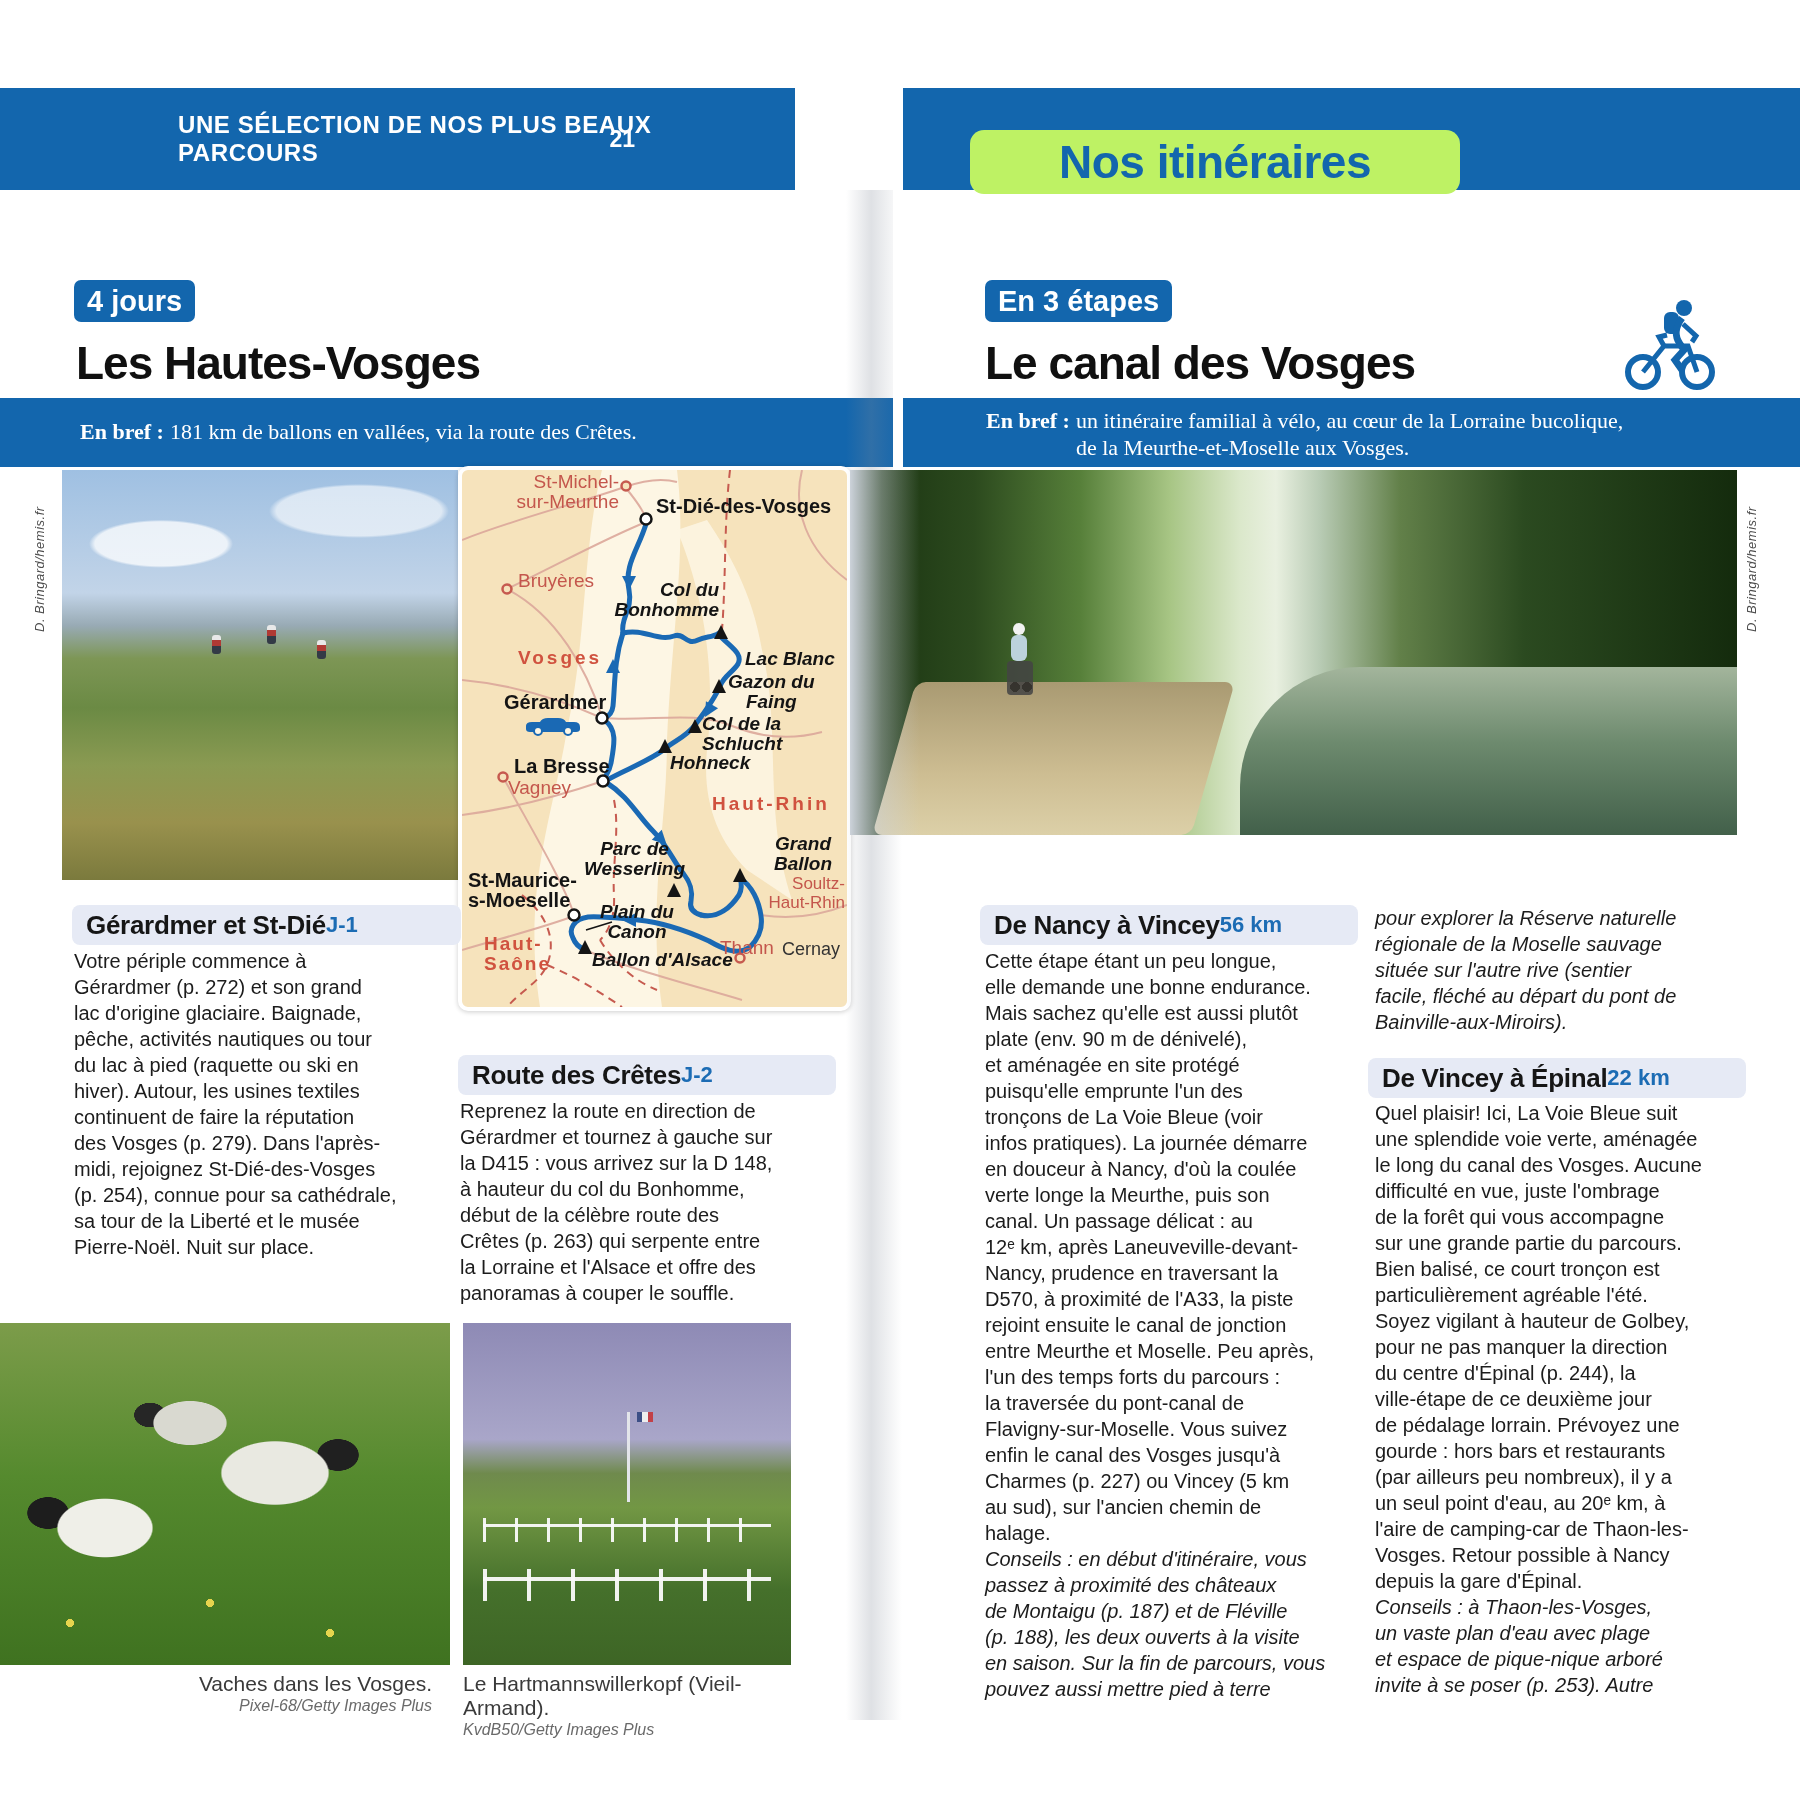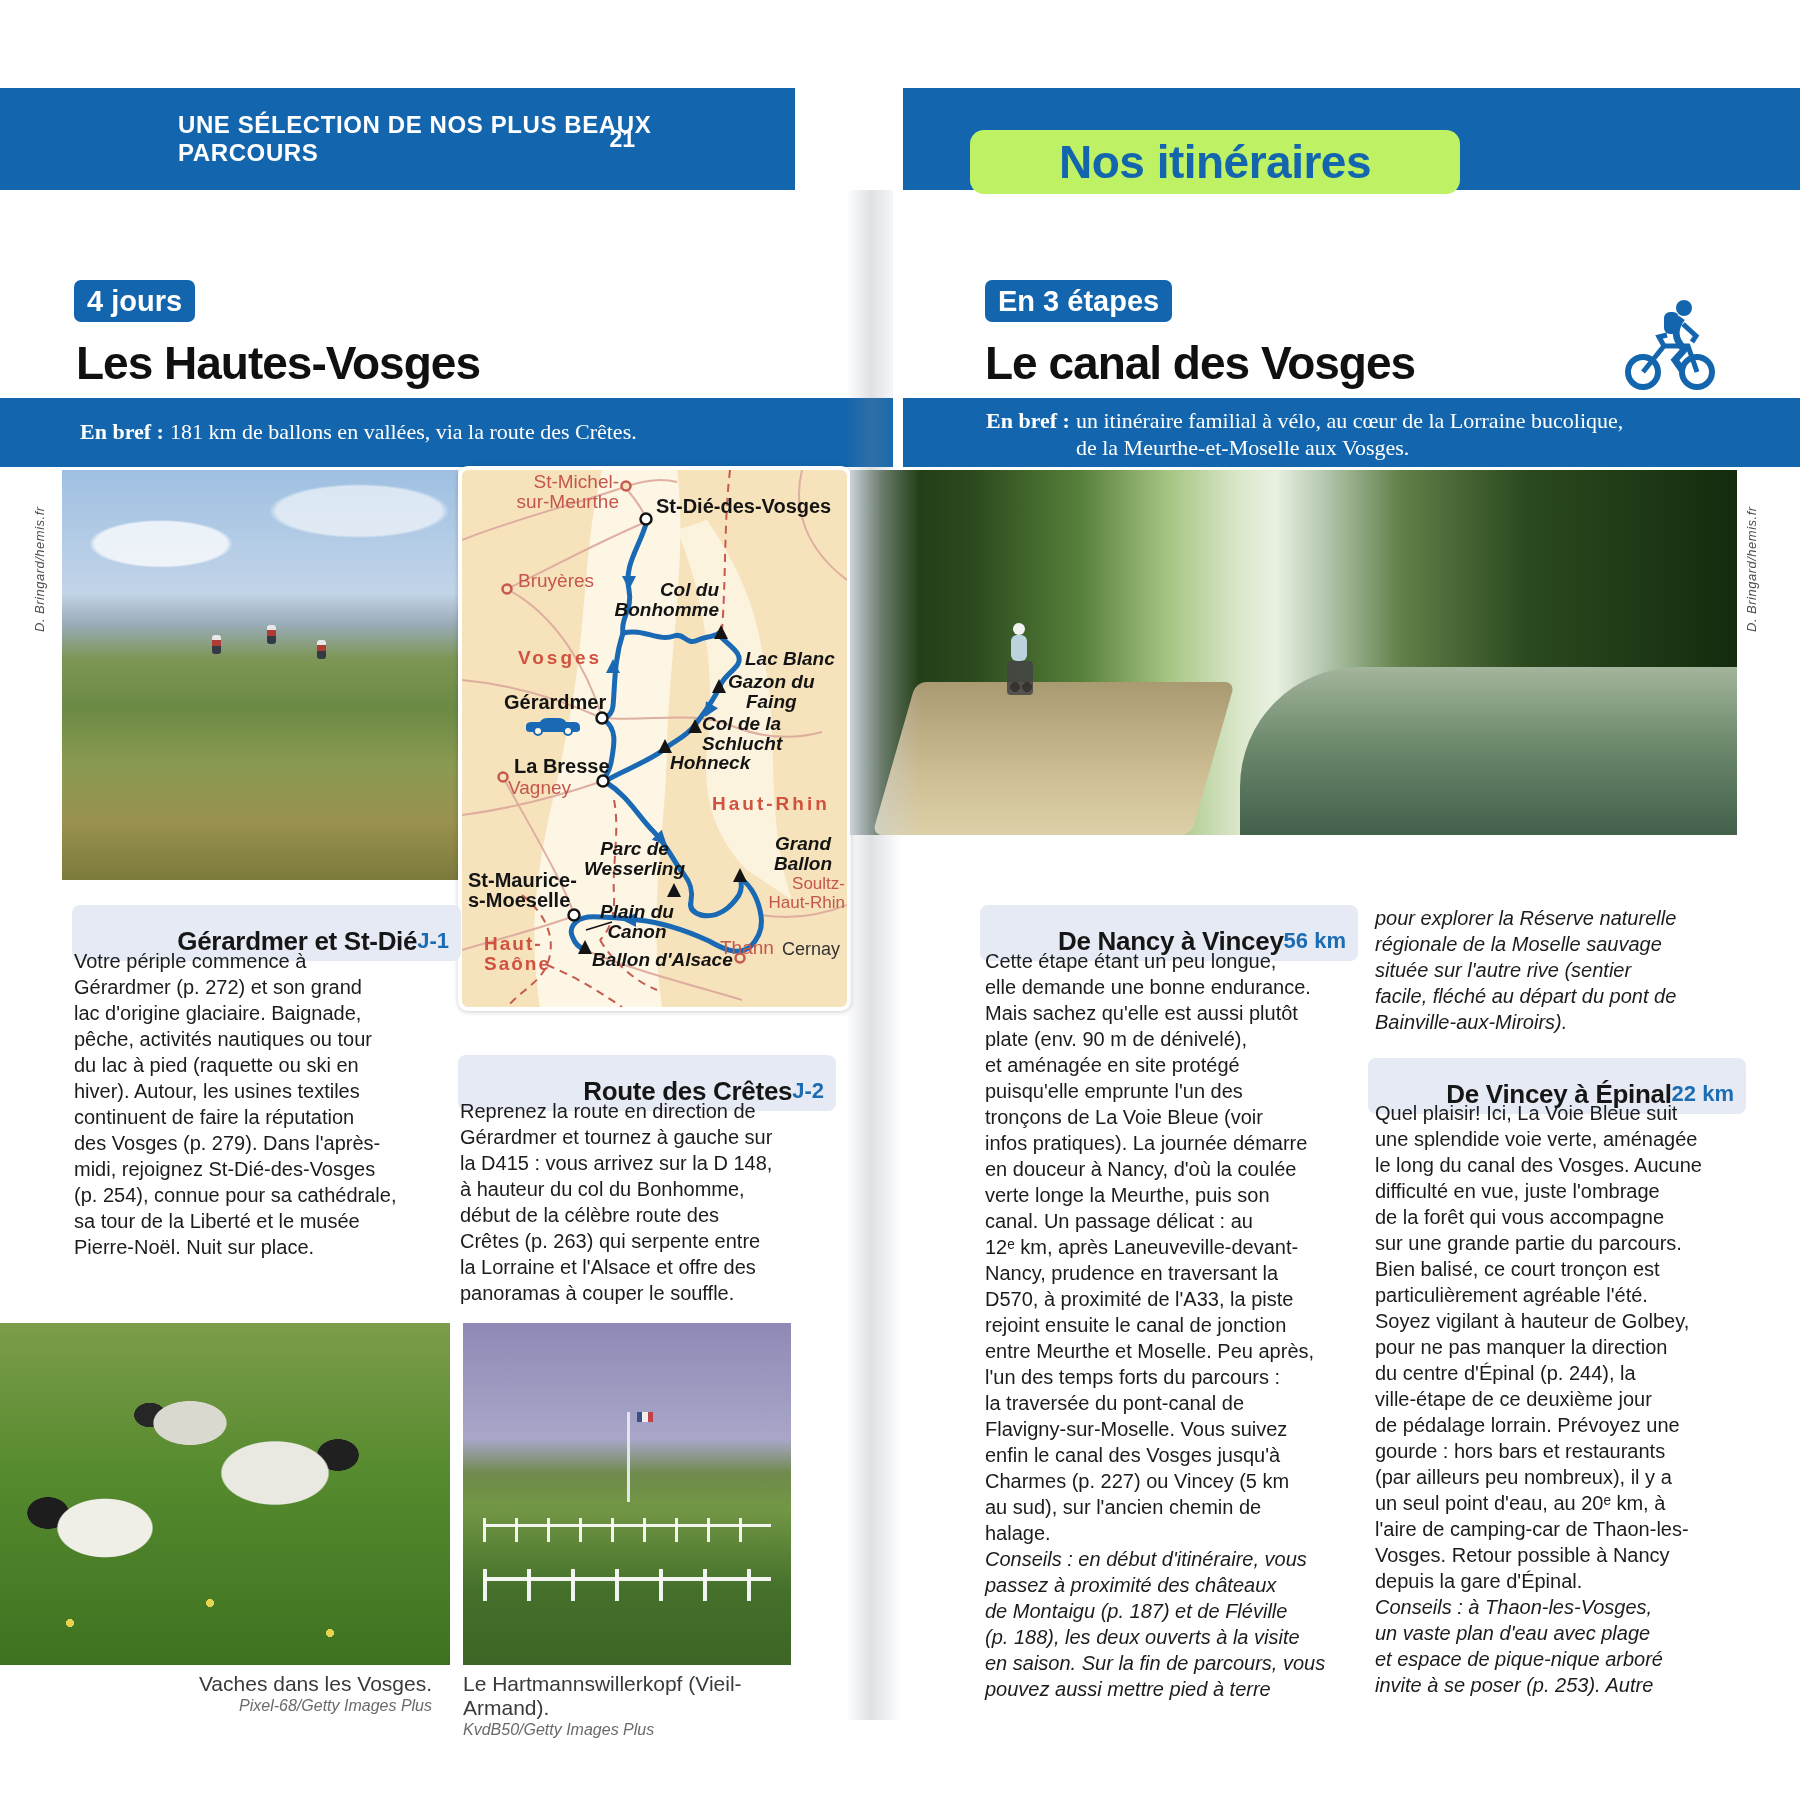--- a/index.html
+++ b/index.html
@@ -98,21 +98,21 @@
   .m-town-red{font-size:19px;color:#c4564c;text-align:right;}
   .m-region{font-weight:bold;font-size:19px;color:#d0523f;letter-spacing:3px;}
   .m-region2{letter-spacing:2px;}
   .m-peak{font-weight:bold;font-style:italic;font-size:19px;color:#141414;}
   .m-small-red{font-size:17px;color:#c4564c;line-height:19px;}
   .m-dark{font-size:18px;color:#333;}
   .tr{text-align:right;} .tc{text-align:center;}
 
   
   .sec-head{background:#e6eaf5;border-radius:8px;height:40px;display:flex;align-items:center;
-            justify-content:flex-end;padding:16px 12px 0 14px;}
+            justify-content:flex-start;padding:0 12px 0 14px;}
   .sec-head .h{font-size:26px;font-weight:bold;color:#161616;letter-spacing:-.3px;}
   .sec-head .t{font-size:22px;font-weight:bold;color:#1c6cb4;}
   .body-txt{font-size:20px;line-height:26px;color:#1c1c1c;}
   .italic{font-style:italic;}
   .caption{font-size:21px;color:#3a3a3a;line-height:24px;}
   .credit{font-size:16px;font-style:italic;color:#6a6a6a;line-height:20px;}
   .fold{left:846px;top:190px;width:56px;height:1530px;
         background:linear-gradient(90deg,rgba(255,255,255,0) 0%,rgba(130,138,152,.26) 45%,rgba(255,255,255,0) 100%);}
   .gutter{left:893px;top:85px;width:10px;height:385px;background:#fff;}
 </style>

